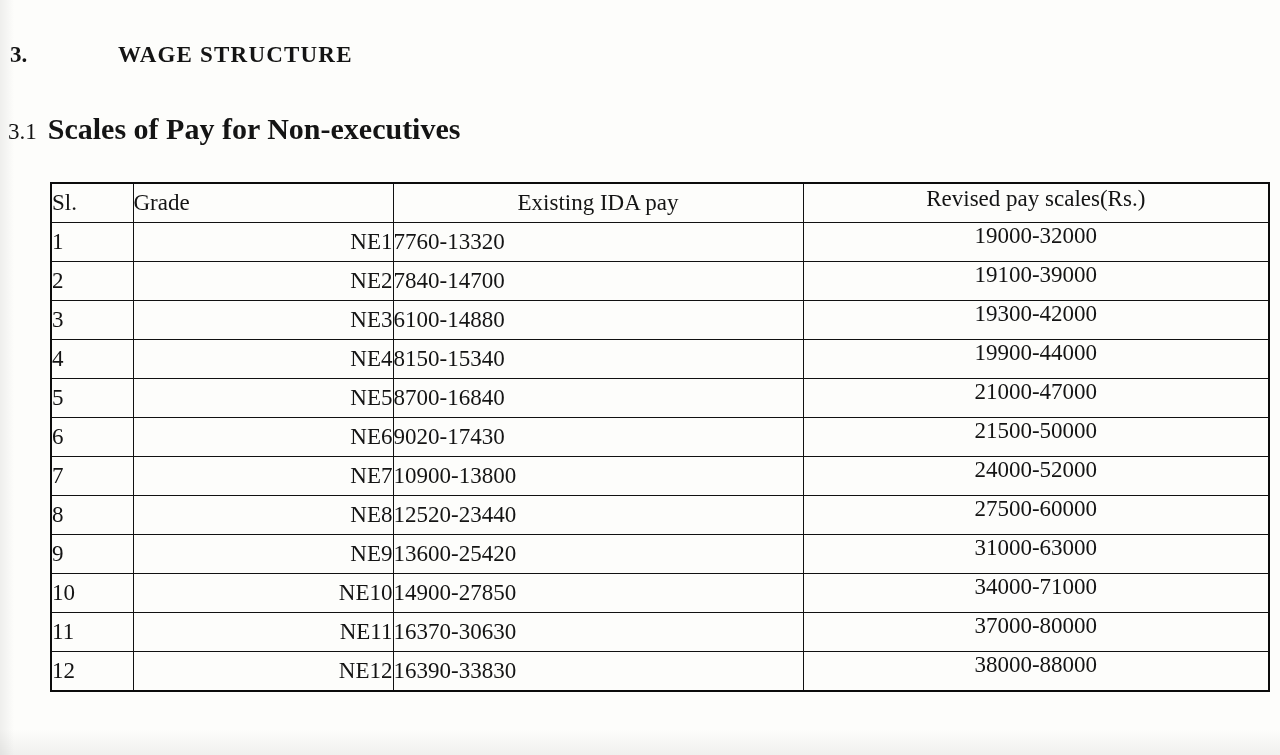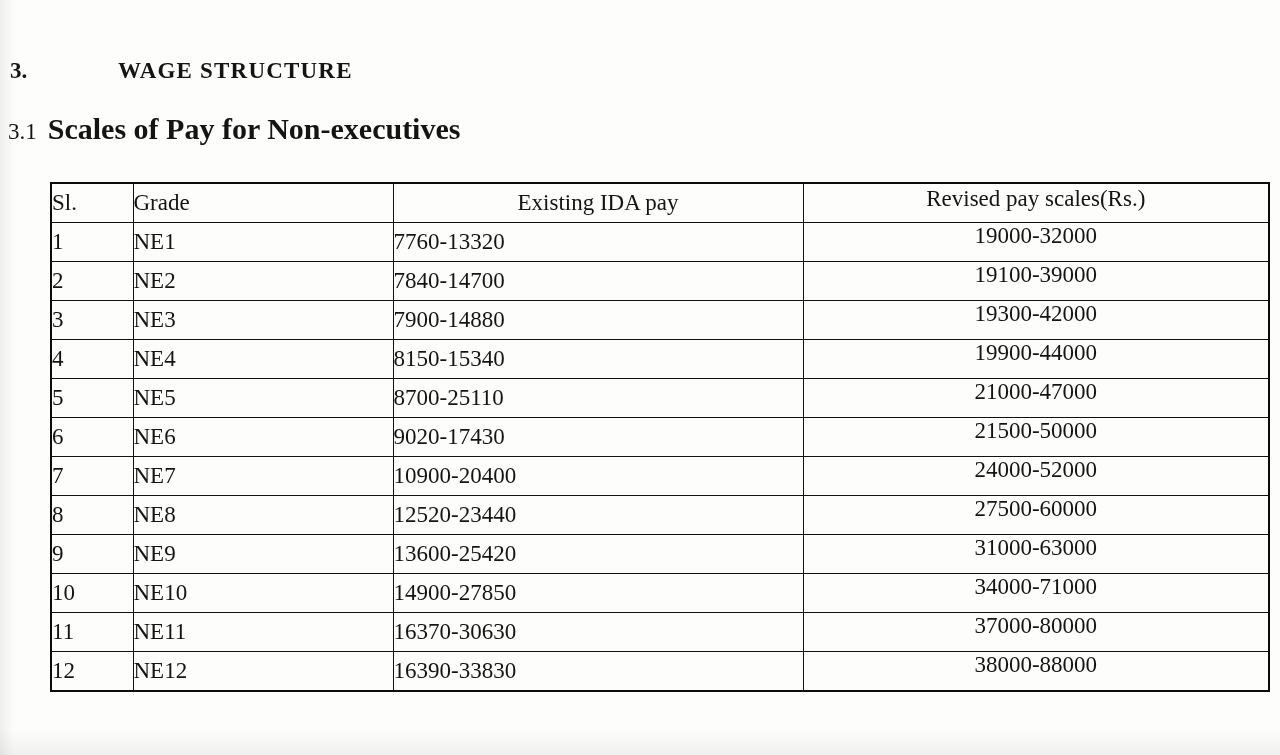--- a/index.html
+++ b/index.html
@@ -37,21 +37,20 @@
   }
   .heading-num {
     font-weight: bold;
     font-size: 23px;
     width: 108px;
   }
   .heading-title {
     font-weight: bold;
     font-size: 23px;
     letter-spacing: 1.2px;
-    margin-top: 16px;
   }
 
   .subheading-row {
     position: absolute;
     top: 112px;
     left: 8px;
     display: flex;
     align-items: baseline;
   }
   .subheading-num {
@@ -93,21 +92,21 @@
   col.c-grade { width: 260px; }
   col.c-exist { width: 410px; }
   col.c-rev   { width: 466px; }
 
   .cell-sl {
     padding-left: 14px;
     text-align: left;
   }
   .cell-grade {
     padding-left: 14px;
-    text-align: left;
+    text-align: right;
   }
   .cell-center {
     text-align: left;
   }
 
   
   .cell-rev {
     text-align: center;
     position: relative;
     top: -6px;
@@ -177,45 +176,45 @@
       </tr>
       <tr>
         <td class="cell-sl">2</td>
         <td class="cell-grade">NE2</td>
         <td class="cell-center">7840-14700</td>
         <td class="cell-rev">19100-39000</td>
       </tr>
       <tr>
         <td class="cell-sl">3</td>
         <td class="cell-grade">NE3</td>
-        <td class="cell-center">7900-14880</td>
+        <td class="cell-center">6100-14880</td>
         <td class="cell-rev">19300-42000</td>
       </tr>
       <tr>
         <td class="cell-sl">4</td>
         <td class="cell-grade">NE4</td>
         <td class="cell-center">8150-15340</td>
         <td class="cell-rev">19900-44000</td>
       </tr>
       <tr>
         <td class="cell-sl">5</td>
         <td class="cell-grade">NE5</td>
-        <td class="cell-center">8700-25110</td>
+        <td class="cell-center">8700-16840</td>
         <td class="cell-rev">21000-47000</td>
       </tr>
       <tr>
         <td class="cell-sl">6</td>
         <td class="cell-grade">NE6</td>
         <td class="cell-center">9020-17430</td>
         <td class="cell-rev">21500-50000</td>
       </tr>
       <tr>
         <td class="cell-sl">7</td>
         <td class="cell-grade">NE7</td>
-        <td class="cell-center">10900-20400</td>
+        <td class="cell-center">10900-13800</td>
         <td class="cell-rev">24000-52000</td>
       </tr>
       <tr>
         <td class="cell-sl">8</td>
         <td class="cell-grade">NE8</td>
         <td class="cell-center">12520-23440</td>
         <td class="cell-rev">27500-60000</td>
       </tr>
       <tr>
         <td class="cell-sl">9</td>

